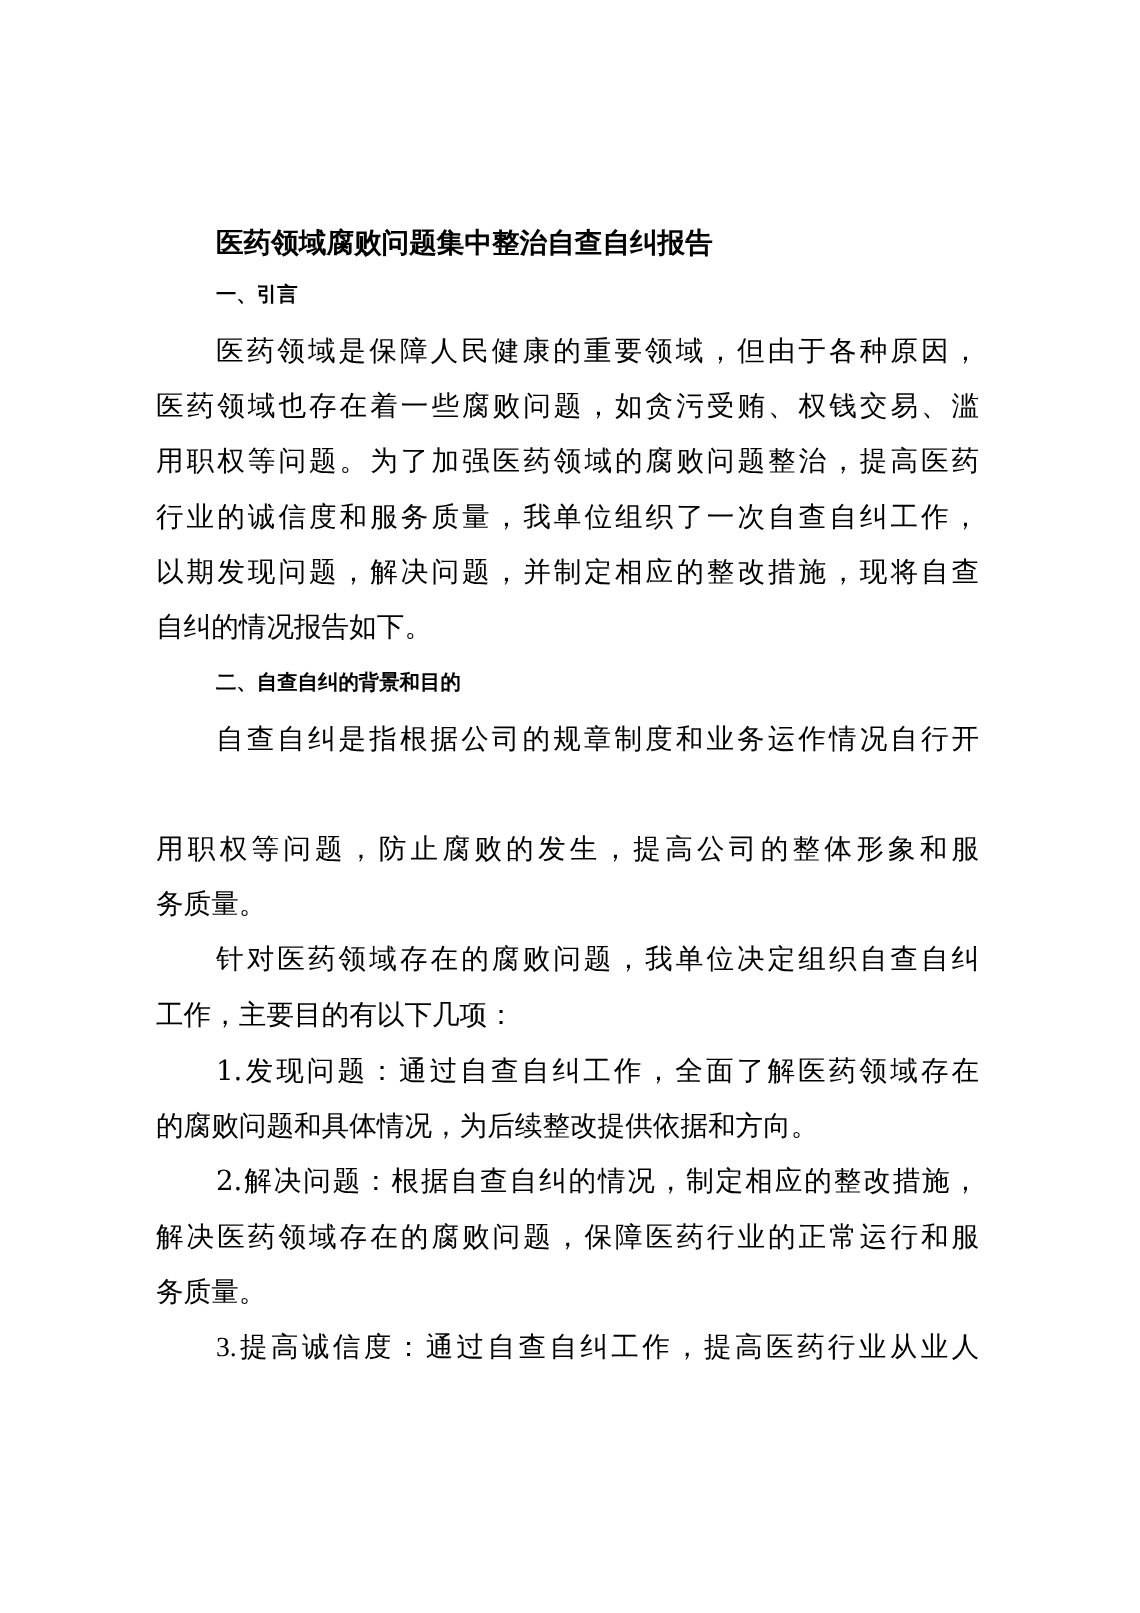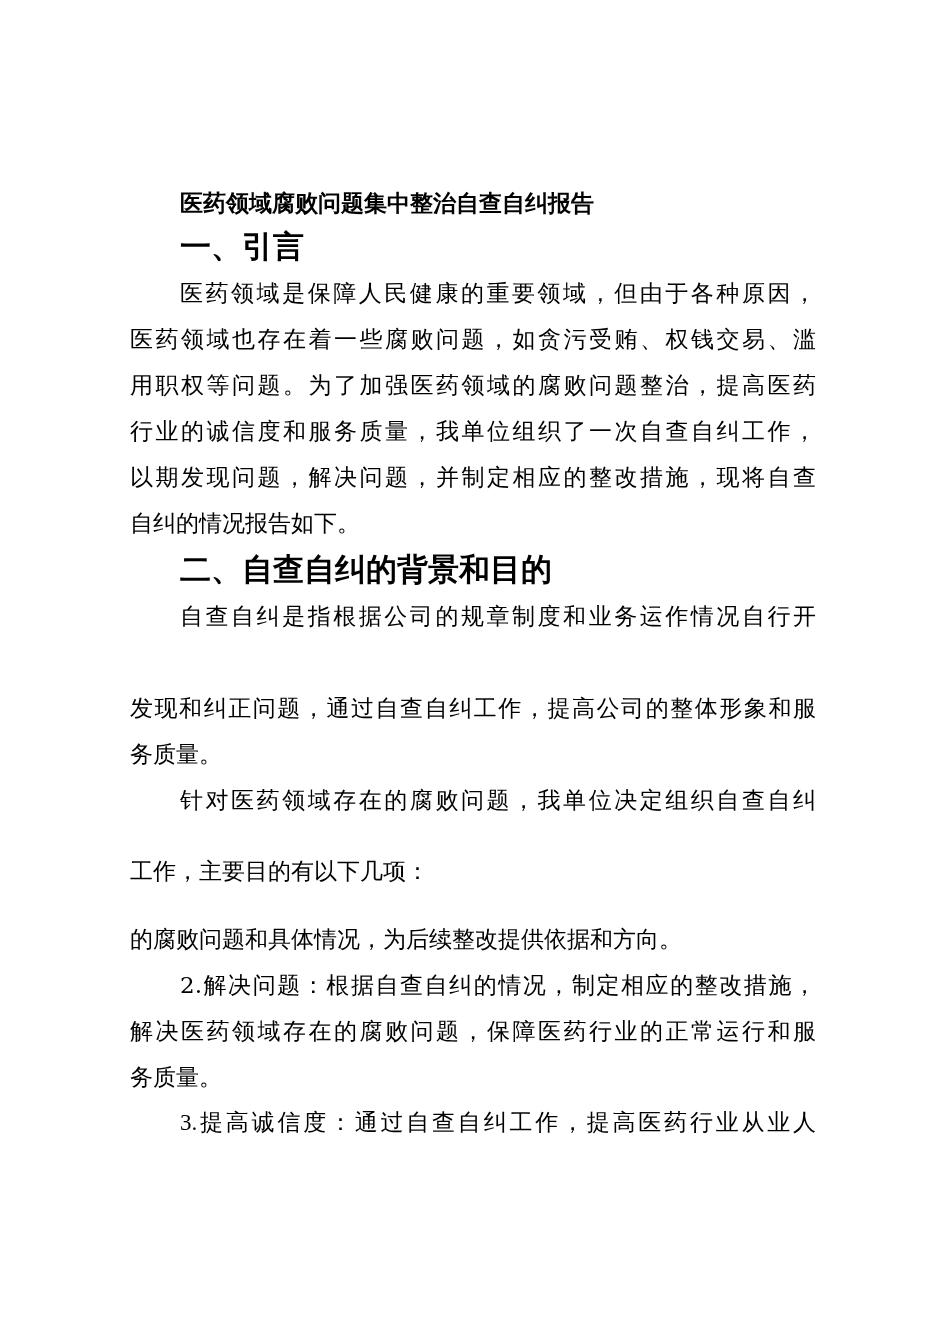--- a/index.html
+++ b/index.html
@@ -54,21 +54,21 @@
       font-size: 23px;
       font-weight: bold;
       font-family: "DejaVu Serif", "Liberation Serif", serif;
       letter-spacing: 0px;
     }
     .heading {
       position: absolute;
       left: 180px;
       height: 40px;
       line-height: 40px;
-      font-size: 31px;
+      font-size: 17px;
       font-family: "DejaVu Sans", "Liberation Sans", sans-serif;
       font-weight: bold;
       white-space: nowrap;
     }
   </style>
 </head>
 <body>
 
 <div class="page">
 
@@ -79,26 +79,27 @@
   <div class="line indent" style="top:273px;">医药领域是保障人民健康的重要领域，但由于各种原因，</div>
   <div class="line" style="top:319px;">医药领域也存在着一些腐败问题，如贪污受贿、权钱交易、滥</div>
   <div class="line" style="top:411px;">行业的诚信度和服务质量，我单位组织了一次自查自纠工作，</div>
   <div class="line" style="top:365px;">用职权等问题。为了加强医药领域的腐败问题整治，提高医药</div>
   <div class="line last" style="top:503px;">自纠的情况报告如下。</div>
   <div class="line" style="top:457px;">以期发现问题，解决问题，并制定相应的整改措施，现将自查</div>
 
   <div class="heading" style="top:549px;">二、自查自纠的背景和目的</div>
 
   <div class="line indent" style="top:596px;">自查自纠是指根据公司的规章制度和业务运作情况自行开</div>
-  <div class="line" style="top:688px;">发现和纠正问题，通过自查自纠工作，提高公司的整体形象和服</div>
+  <div class="line" style="top:688px;">用职权等问题，防止腐败的发生，提高公司的整体形象和服</div>
   <div class="line last" style="top:734px;">务质量。</div>
 
   <div class="line indent" style="top:780px;">针对医药领域存在的腐败问题，我单位决定组织自查自纠</div>
-  <div class="line last" style="top:826px;margin-top:25px;">工作，主要目的有以下几项：</div>
+  <div class="line last" style="top:826px;">工作，主要目的有以下几项：</div>
 
+  <div class="line indent" style="top:873px;">1.发现问题：通过自查自纠工作，全面了解医药领域存在</div>
   <div class="line last" style="top:919px;">的腐败问题和具体情况，为后续整改提供依据和方向。</div>
 
   <div class="line indent" style="top:965px;">2.解决问题：根据自查自纠的情况，制定相应的整改措施，</div>
   <div class="line" style="top:1011px;">解决医药领域存在的腐败问题，保障医药行业的正常运行和服</div>
   <div class="line last" style="top:1057px;">务质量。</div>
 
   <div class="line indent" style="top:1103px;font-family:Liberation Serif, serif;">3.提高诚信度：通过自查自纠工作，提高医药行业从业人</div>
 
 </div>
 

